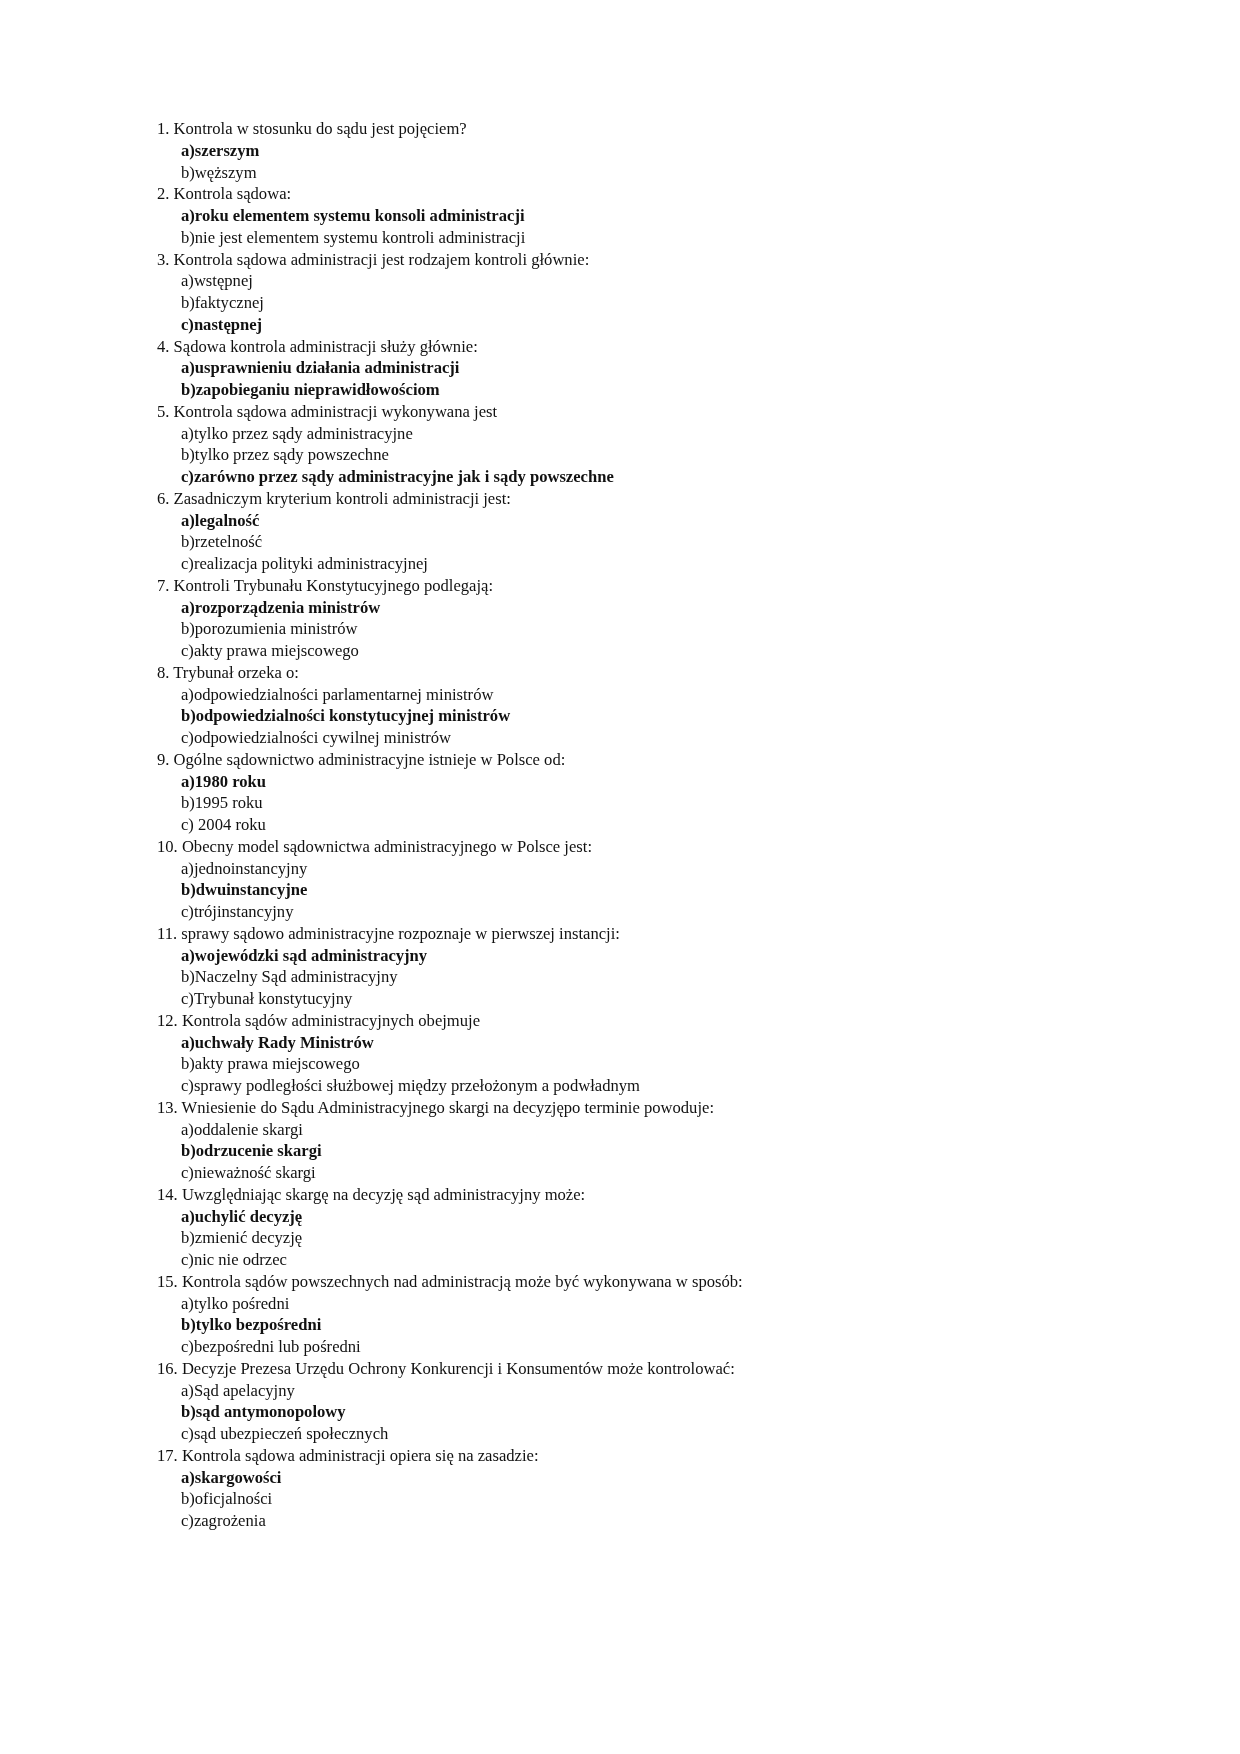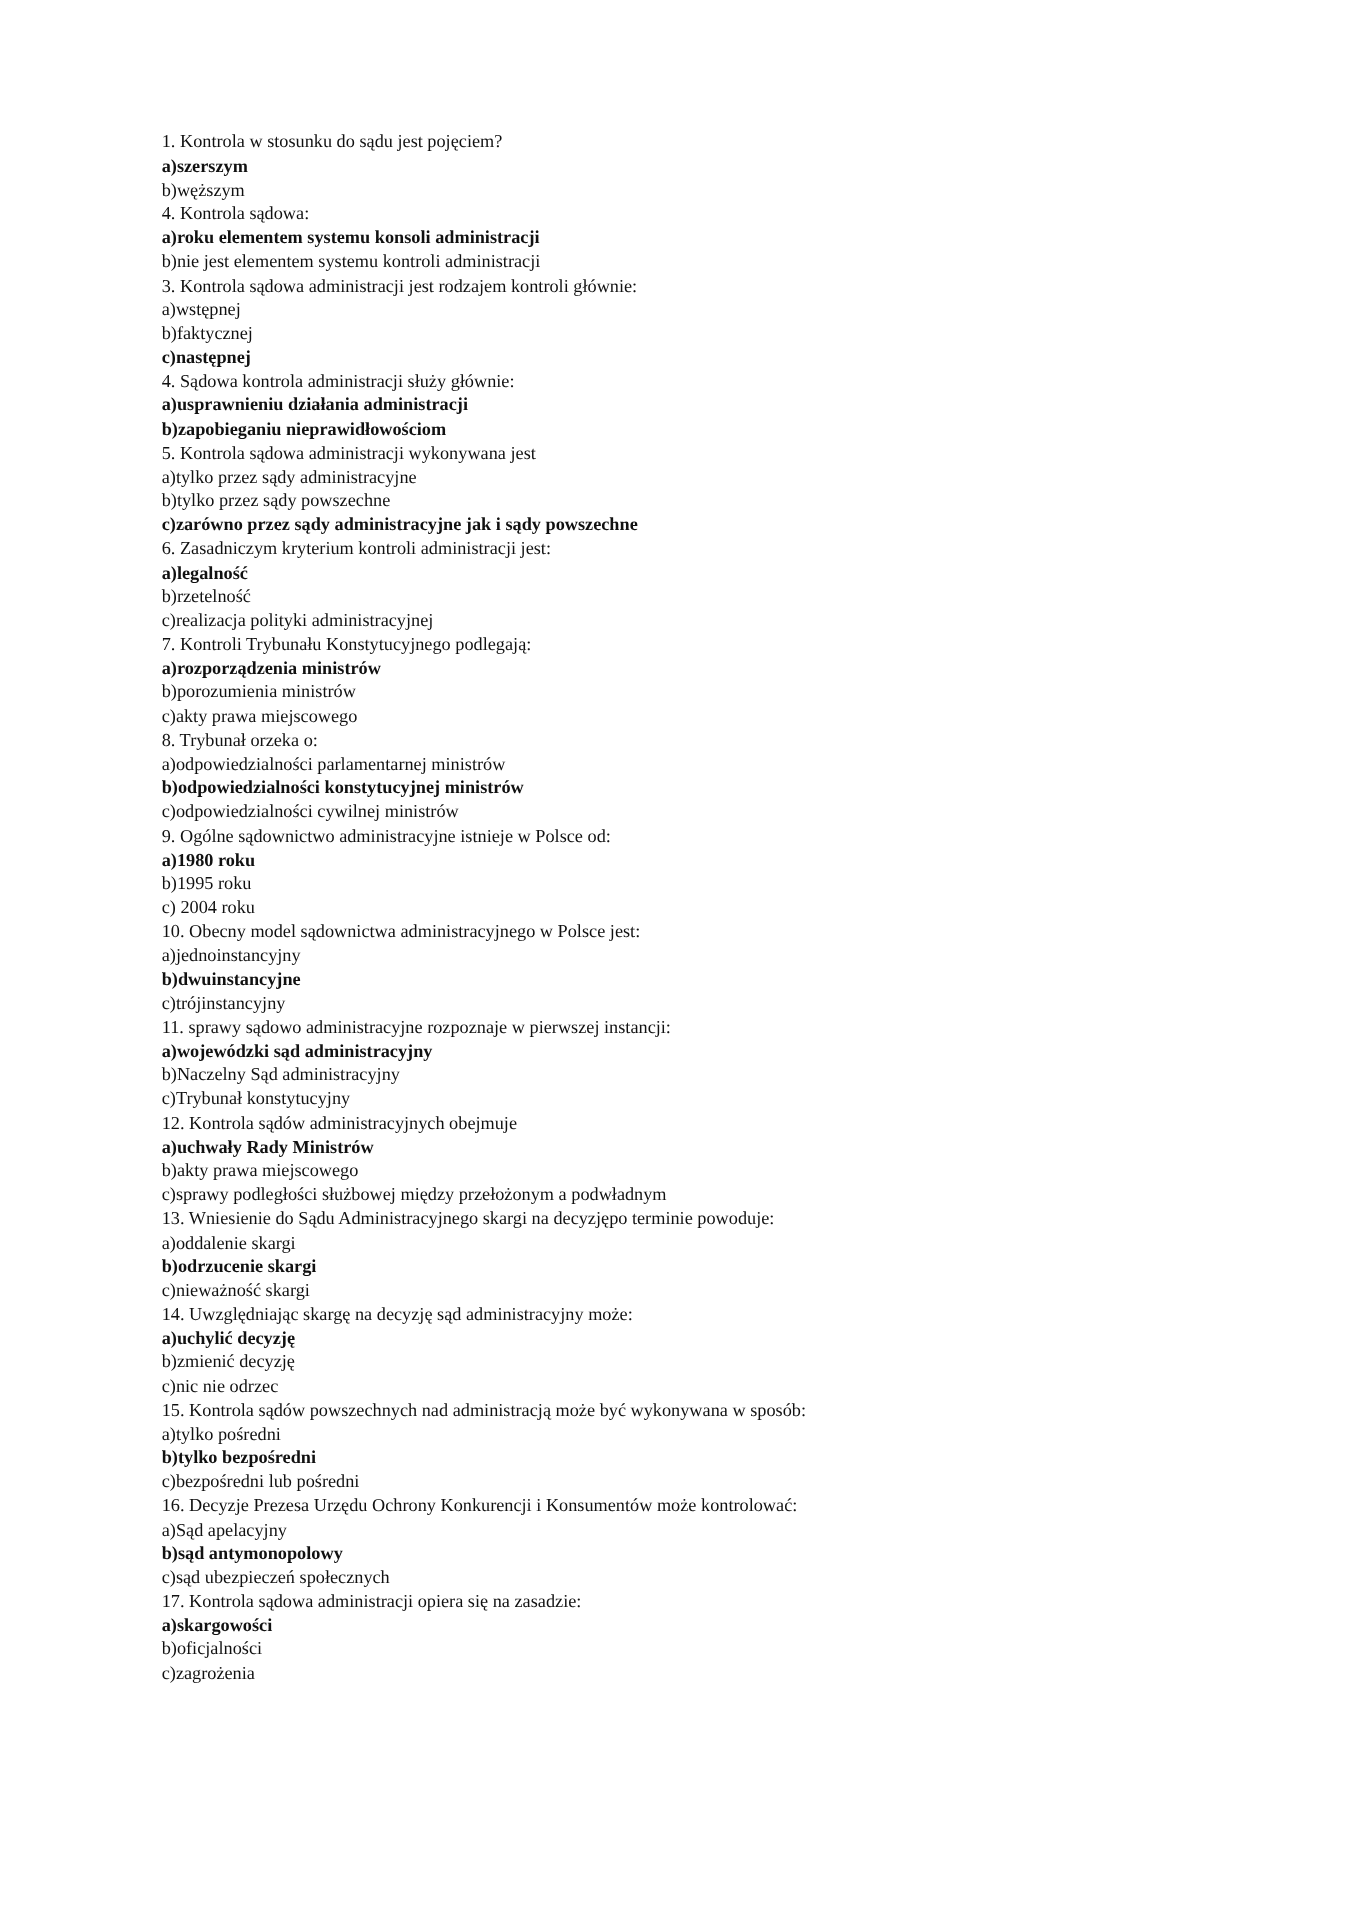--- a/index.html
+++ b/index.html
@@ -1,43 +1,43 @@
 <!DOCTYPE html>
 <html><head>
 <meta charset="utf-8">
 <style>
   html, body { margin: 0; padding: 0; background: #ffffff; }
   body { width: 1240px; height: 1754px; position: relative; overflow: hidden; }
   .page {
     position: absolute;
-    left: 147px;
+    left: 157px;
     top: 118px;
     font-family: "Liberation Serif", "DejaVu Serif", serif;
     font-size: 16.6px;
     line-height: 21.75px;
     color: #111111;
     white-space: nowrap;
   }
   .line { display: block; height: 21.75px; }
   .q { font-weight: normal; }
-  .ans { font-weight: normal; }
+  .ans { font-weight: normal; margin-left: 24px; }
   .ans.correct { font-weight: bold; }
 </style>
 </head>
 <body>
 
 <div class="page">
   <div id="qa-list">
       <div class="qblock">
     <span class="line q">1. Kontrola w stosunku do sądu jest pojęciem?</span>
     <span class="line ans correct">a)szerszym</span>
     <span class="line ans">b)węższym</span>
   </div>
       <div class="qblock">
-    <span class="line q">4. Kontrola sądowa:</span>
+    <span class="line q">2. Kontrola sądowa:</span>
     <span class="line ans correct">a)roku elementem systemu konsoli administracji</span>
     <span class="line ans">b)nie jest elementem systemu kontroli administracji</span>
   </div>
       <div class="qblock">
     <span class="line q">3. Kontrola sądowa administracji jest rodzajem kontroli głównie:</span>
     <span class="line ans">a)wstępnej</span>
     <span class="line ans">b)faktycznej</span>
     <span class="line ans correct">c)następnej</span>
   </div>
       <div class="qblock">

